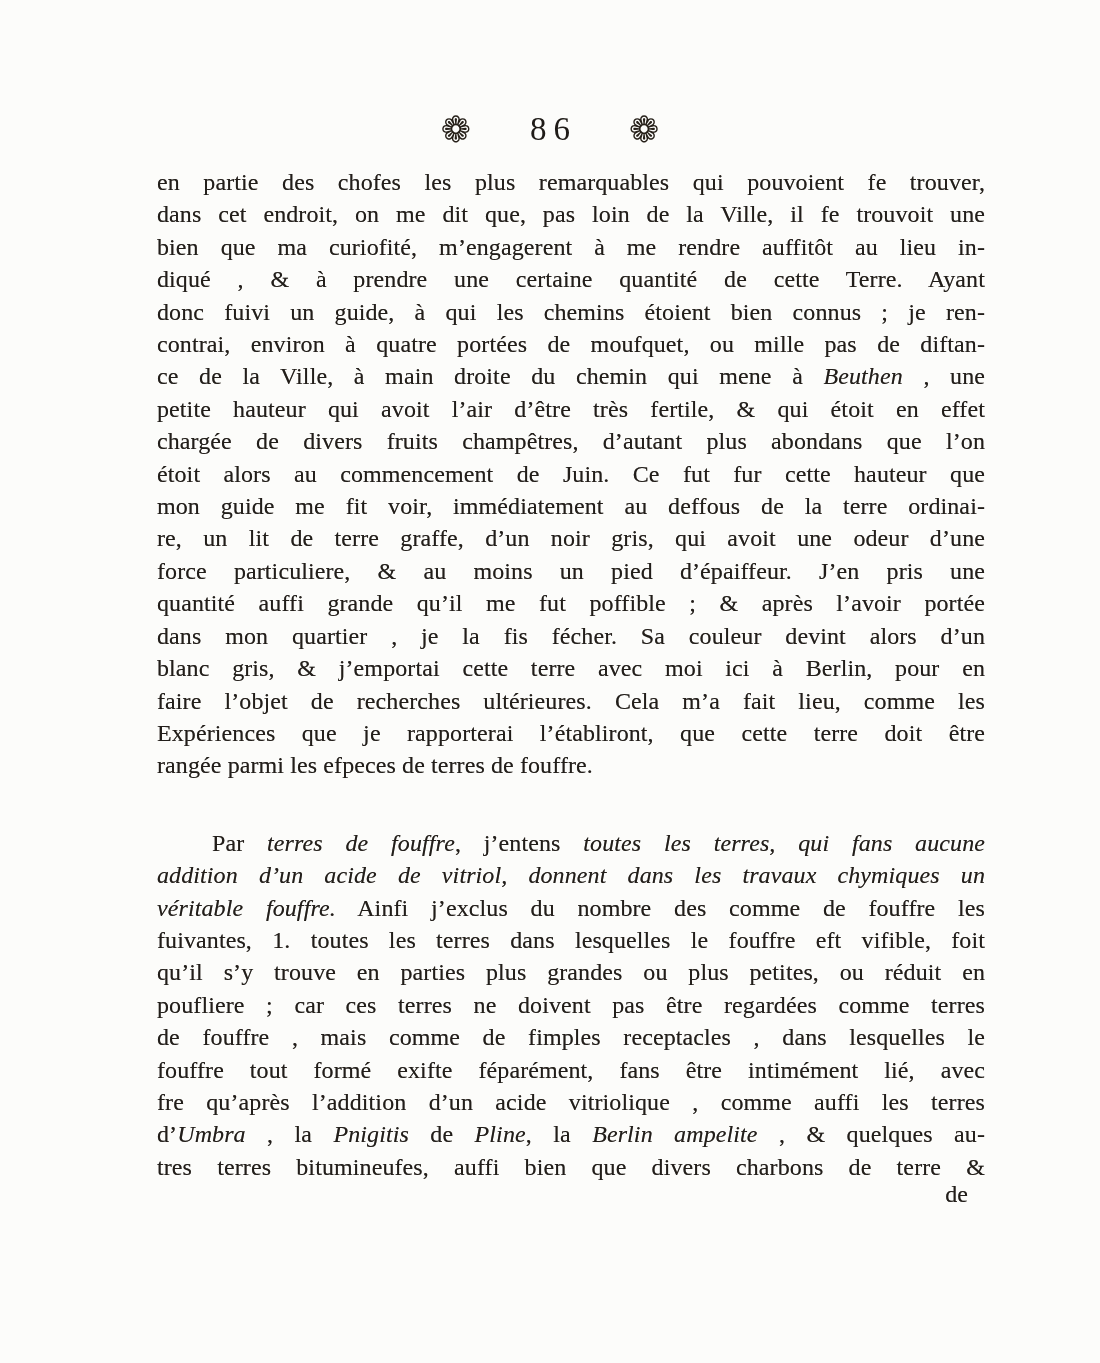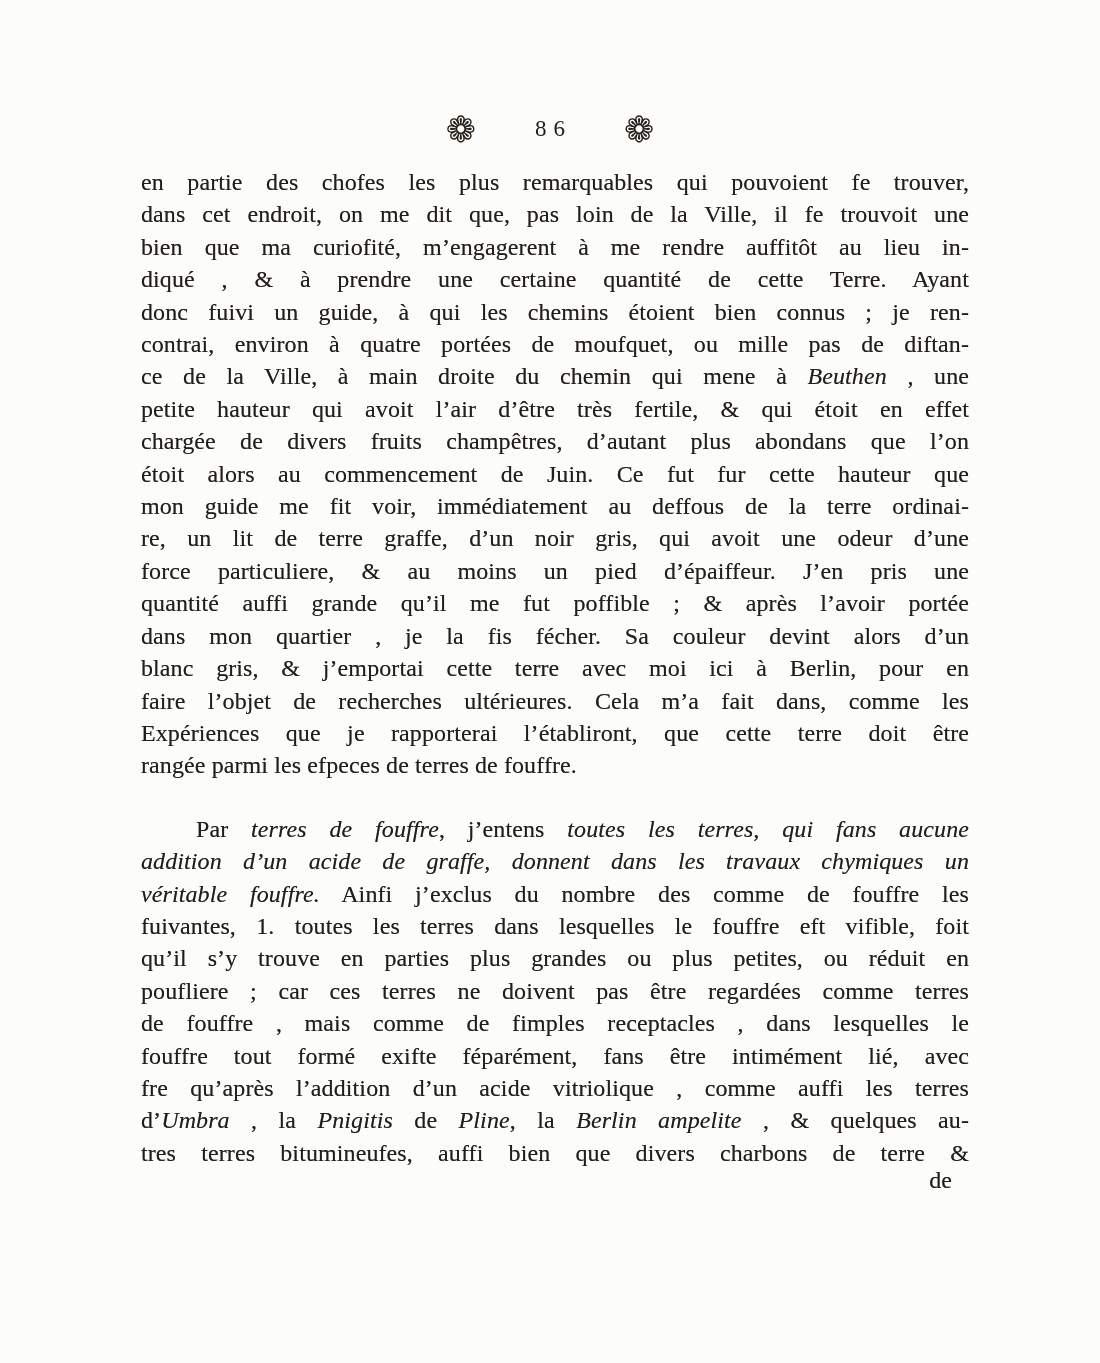--- a/index.html
+++ b/index.html
@@ -14,26 +14,26 @@
   }
   .header{
     position:absolute;top:108px;left:0;width:100%;
     display:flex;justify-content:center;align-items:center;gap:52px;
   }
   .ornament{
     font-size:36px;line-height:42px;color:#262019;
     transform:translateY(1px);
   }
   .page-number{
-    font-size:23px;line-height:42px;
+    font-size:33px;line-height:42px;
     letter-spacing:7px;text-indent:7px;
     color:#1f1b17;
   }
   .body-text{
-    position:absolute;left:141px;top:166px;width:828px;
+    position:absolute;left:157px;top:166px;width:828px;
   }
   .paragraph{margin:0;}
   .line{
     font-size:24px;line-height:32.4px;
     text-align:justify;text-align-last:justify;
     letter-spacing:0.1px;
     text-shadow:0 0 0.5px rgba(35,28,22,0.55);
   }
   .line.endline{text-align-last:left;}
   .line.indent{text-indent:55px;}
@@ -66,27 +66,27 @@
         <div class="line"><span>ce de la Ville, à main droite du chemin qui mene à </span><em>Beuthen</em><span> , une</span></div>
         <div class="line"><span>petite hauteur qui avoit l’air d’être très fertile, &amp; qui étoit en effet</span></div>
         <div class="line"><span>chargée de divers fruits champêtres, d’autant plus abondans que l’on</span></div>
         <div class="line"><span>étoit alors au commencement de Juin.  Ce fut fur cette hauteur que</span></div>
         <div class="line"><span>mon guide me fit voir, immédiatement au deffous de la terre ordinai-</span></div>
         <div class="line"><span>re, un lit de terre graffe, d’un noir gris, qui avoit une odeur d’une</span></div>
         <div class="line"><span>force particuliere, &amp; au moins un pied d’épaiffeur.  J’en pris une</span></div>
         <div class="line"><span>quantité auffi grande qu’il me fut poffible ;  &amp; après l’avoir portée</span></div>
         <div class="line"><span>dans mon quartier , je la fis fécher.  Sa couleur devint alors d’un</span></div>
         <div class="line"><span>blanc gris, &amp; j’emportai cette terre avec moi ici à Berlin, pour en</span></div>
-        <div class="line"><span>faire l’objet de recherches ultérieures.  Cela m’a fait dans, comme les</span></div>
+        <div class="line"><span>faire l’objet de recherches ultérieures.  Cela m’a fait lieu, comme les</span></div>
         <div class="line"><span>Expériences que je rapporterai l’établiront, que cette terre doit être</span></div>
         <div class="line endline"><span>rangée parmi les efpeces de terres de fouffre.</span></div>
       </div>
-      <div class="paragraph" style="margin-top: 31px;">
+      <div class="paragraph" style="margin-top: 45px;">
         <div class="line indent"><span>Par </span><em>terres de fouffre</em><span>, j’entens </span><em>toutes les terres, qui fans aucune</em></div>
-        <div class="line"><em>addition d’un acide de graffe, donnent dans les travaux chymiques un</em></div>
+        <div class="line"><em>addition d’un acide de vitriol, donnent dans les travaux chymiques un</em></div>
         <div class="line"><em>véritable fouffre.</em><span>  Ainfi j’exclus du nombre des comme de fouffre les</span></div>
         <div class="line"><span>fuivantes, 1. toutes les terres dans lesquelles le fouffre eft vifible, foit</span></div>
         <div class="line"><span>qu’il s’y trouve en parties plus grandes ou plus petites, ou réduit en</span></div>
         <div class="line"><span>poufliere ;  car ces terres ne doivent pas être regardées comme terres</span></div>
         <div class="line"><span>de fouffre , mais comme de fimples receptacles ,  dans lesquelles le</span></div>
         <div class="line"><span>fouffre tout formé exifte féparément, fans être intimément lié, avec</span></div>
         <div class="line"><span>fre qu’après l’addition d’un acide vitriolique , comme auffi les terres</span></div>
         <div class="line"><span>d’</span><em>Umbra</em><span> , la </span><em>Pnigitis</em><span> de </span><em>Pline</em><span>, la </span><em>Berlin ampelite</em><span> , &amp; quelques au-</span></div>
         <div class="line"><span>tres terres bitumineufes, auffi bien que divers charbons de terre &amp;</span></div>
       </div>

